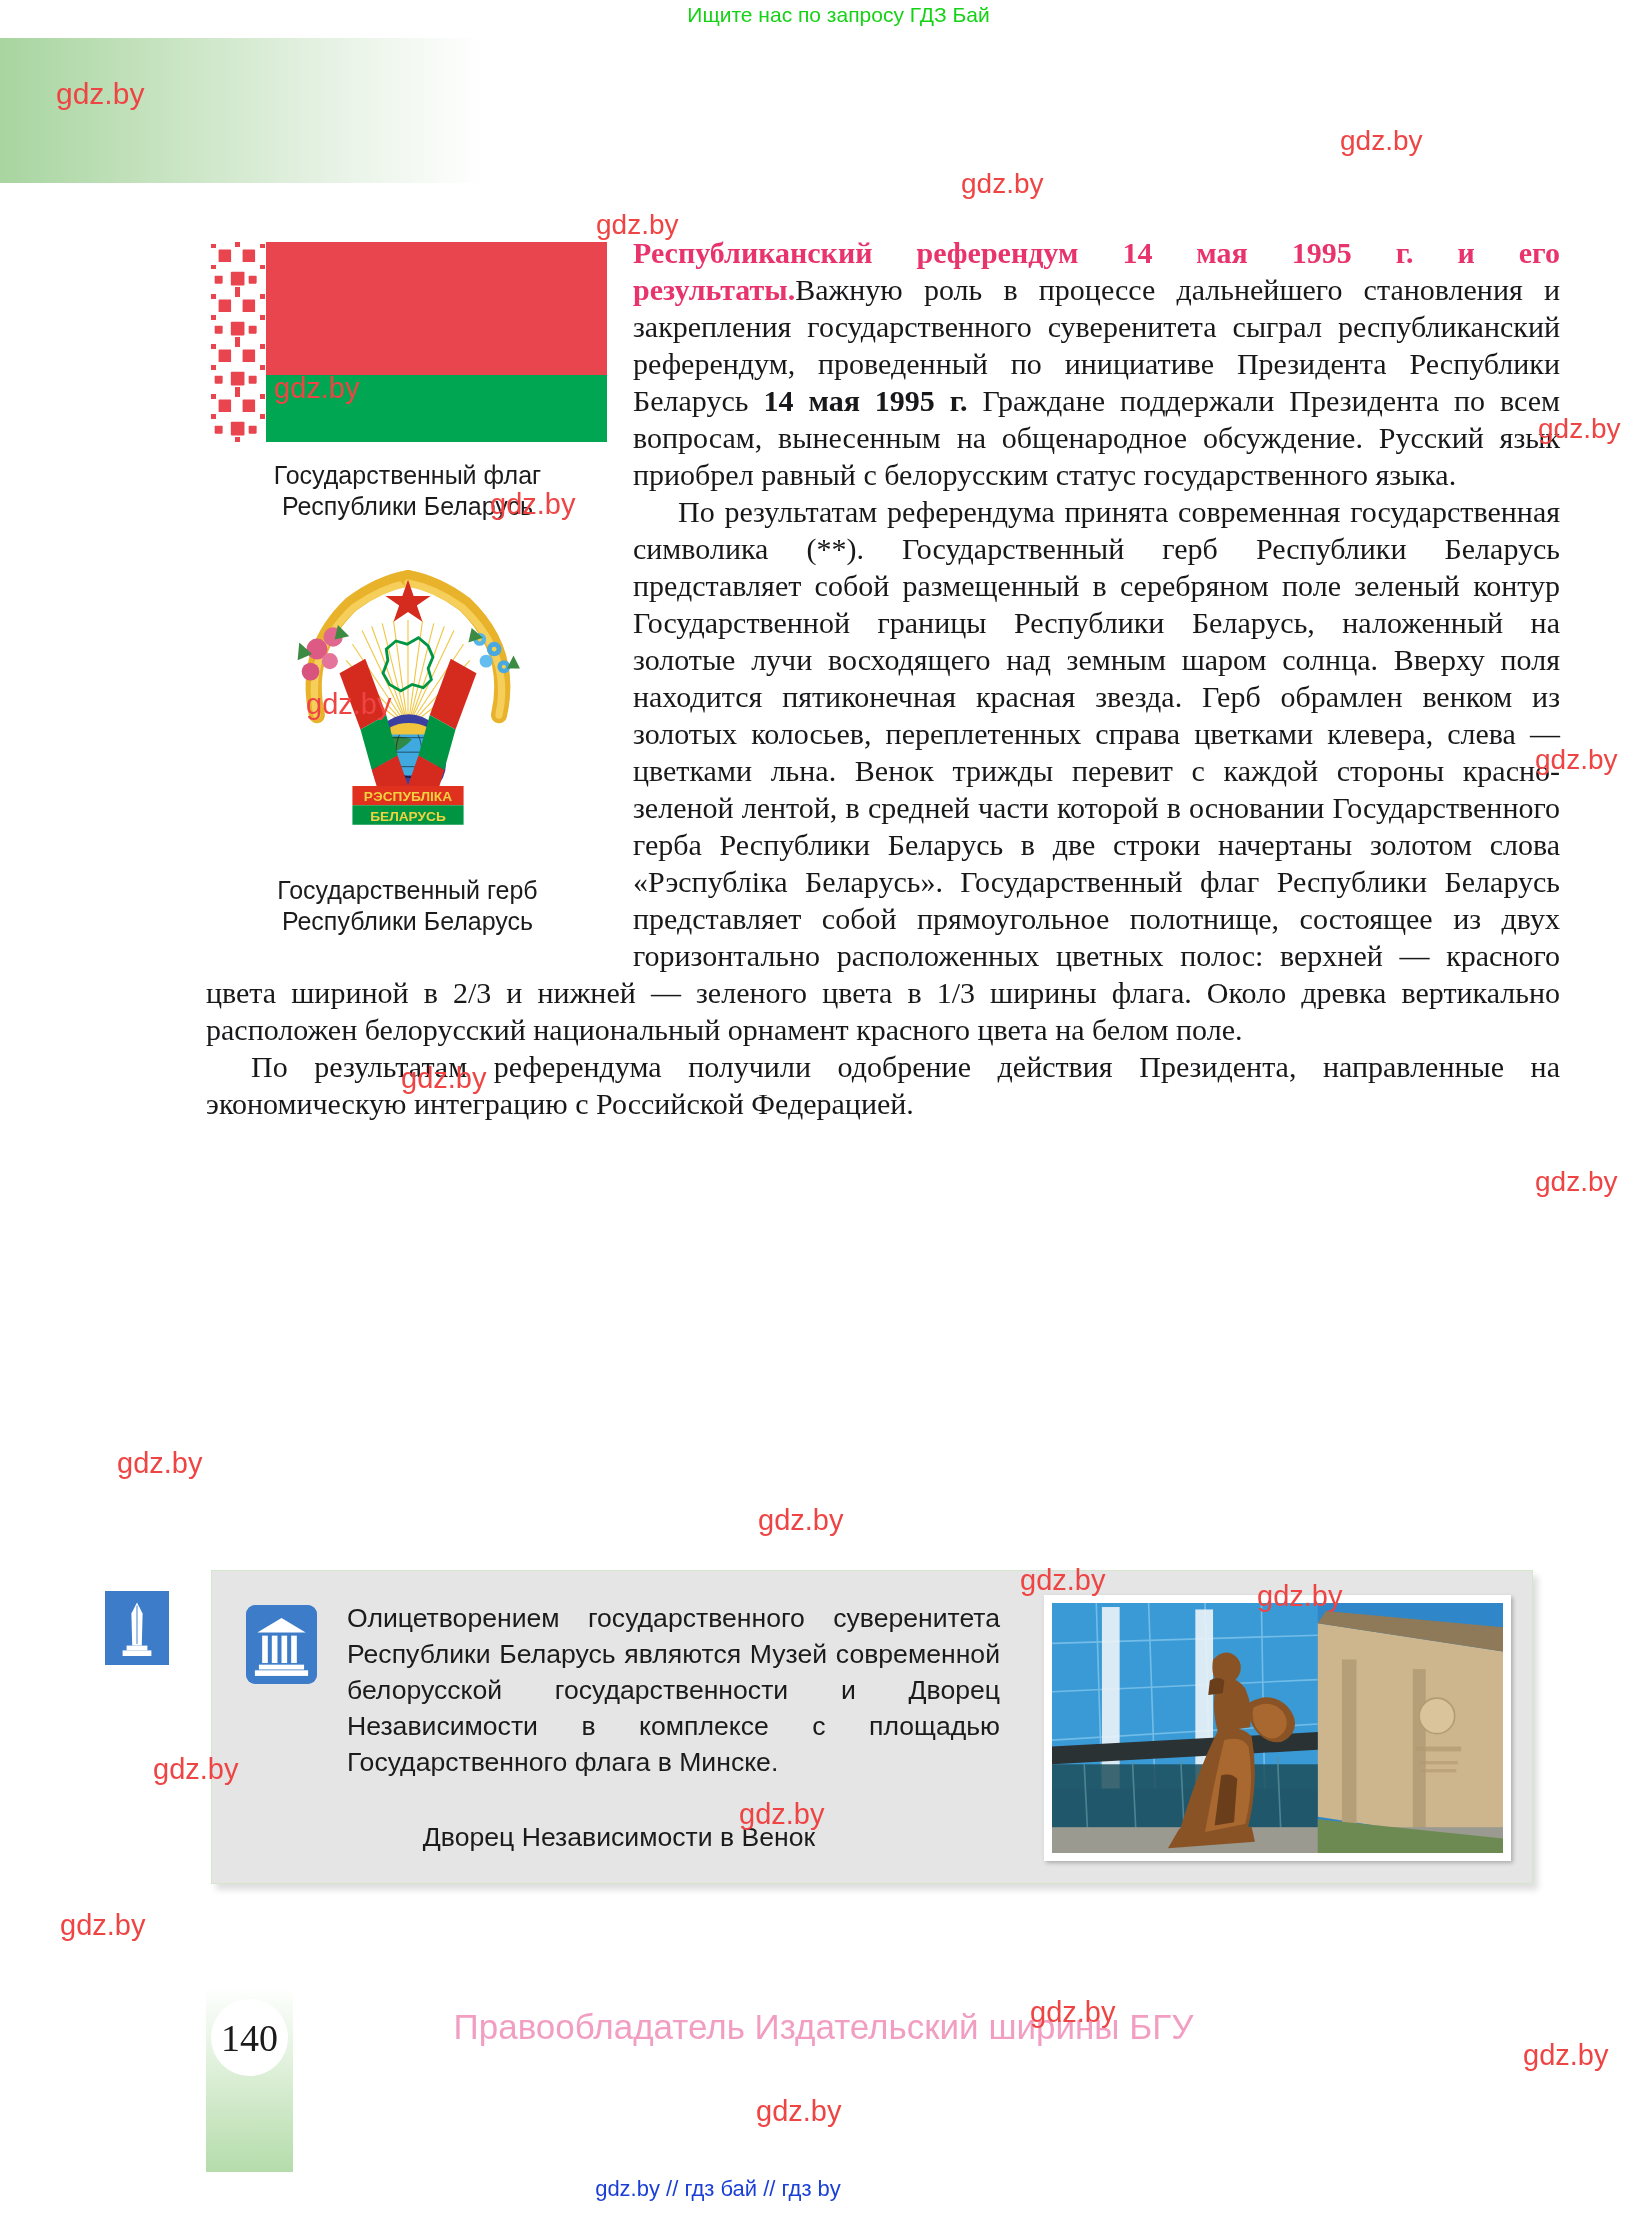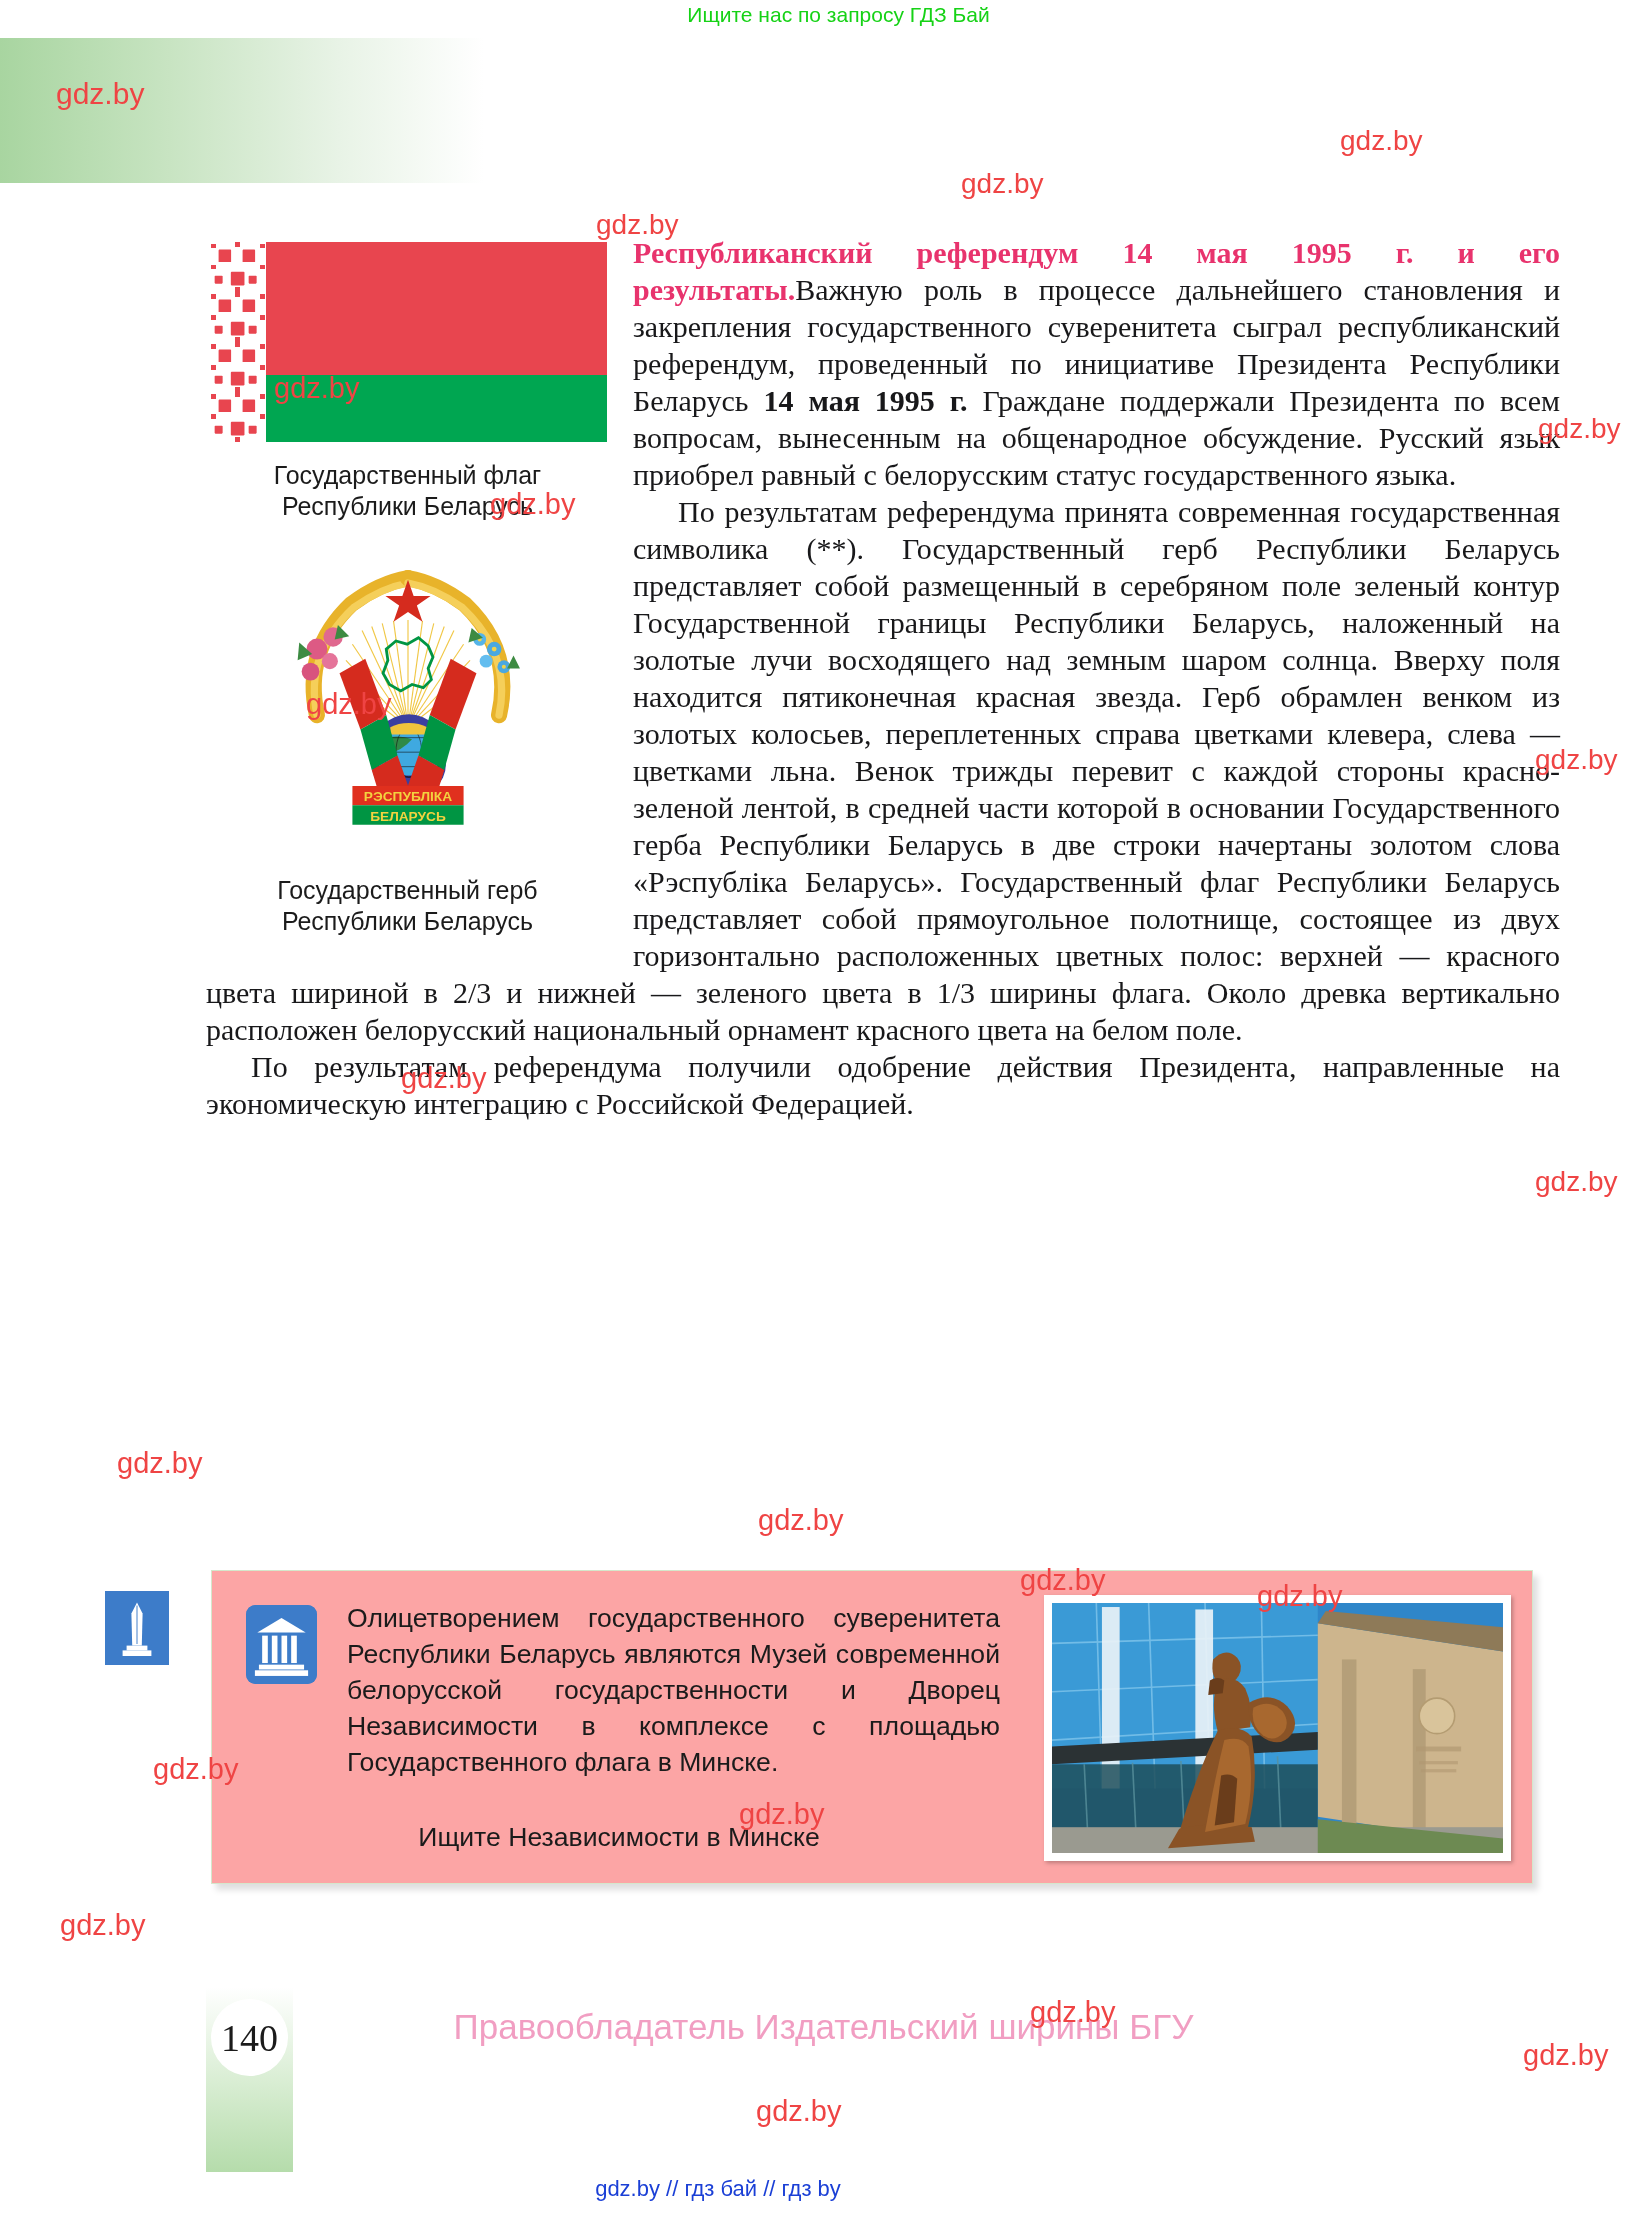--- a/index.html
+++ b/index.html
@@ -93,21 +93,21 @@
     margin-top:17.7px;
   }
 
   
   .emblem-wrap { width:266px; margin:32px auto 8px auto; }
 
   
   #info-box {
     position:absolute; left:211px; top:1570px;
     width:1322px; height:314px;
-    background:#fca5a5;
+    background:#e5e5e5;
     border:1.6px solid #d5e7cb;
     box-shadow:4.8px 6.4px 6.4px rgba(0,0,0,0.13);
   }
   #info-icon {
     position:absolute; left:34px; top:34px; width:71px; height:79px;
     background:#3d7cc9; border-radius:9.7px;
   }
   #info-text {
     position:absolute; left:135px; top:29px; width:653px;
     font-family:"Liberation Sans", sans-serif;
@@ -442,21 +442,21 @@
           <path d="M250 130 q20 -12 36 4 q10 14 2 26 q-12 14 -26 4 q-16 -12 -12 -34 Z"></path>
         </g>
         <g fill="#6a3d1b">
           <path d="M196 96 q10 -6 18 0 l-2 16 l-18 2 Z"></path>
           <path d="M210 214 q12 -4 20 4 l-4 54 l-24 4 Z"></path>
         </g>
       </svg>
     </div>
   </div>
 
-  <div id="photo-caption">Ищите Независимости в Минске</div>
+  <div id="photo-caption">Дворец Независимости в Венок</div>
 </div>
 
 <div id="page-number">140</div>
 <div id="publisher-line">Правообладатель Издательский ширины БГУ</div>
 <div id="footer-line">gdz.by  //  гдз бай  //  гдз by</div>
 
 <div id="watermark-layer">
     <div class="wm" style="left: 56px; top: 77px; font-size: 30px;">gdz.by</div>
     <div class="wm" style="left: 1340px; top: 125px; font-size: 28px;">gdz.by</div>
     <div class="wm" style="left: 961px; top: 168px; font-size: 28px;">gdz.by</div>

